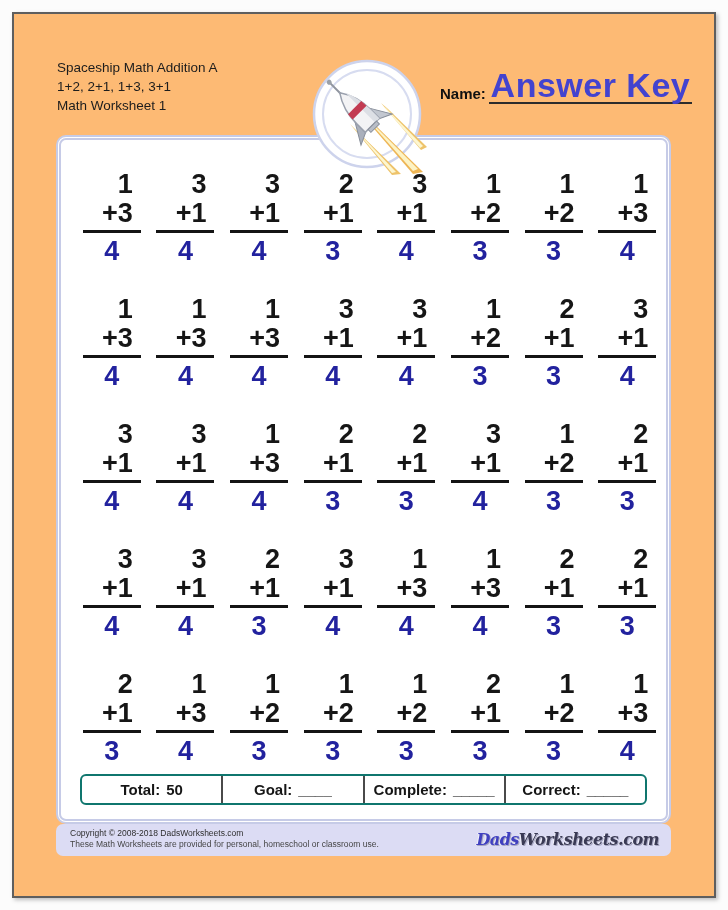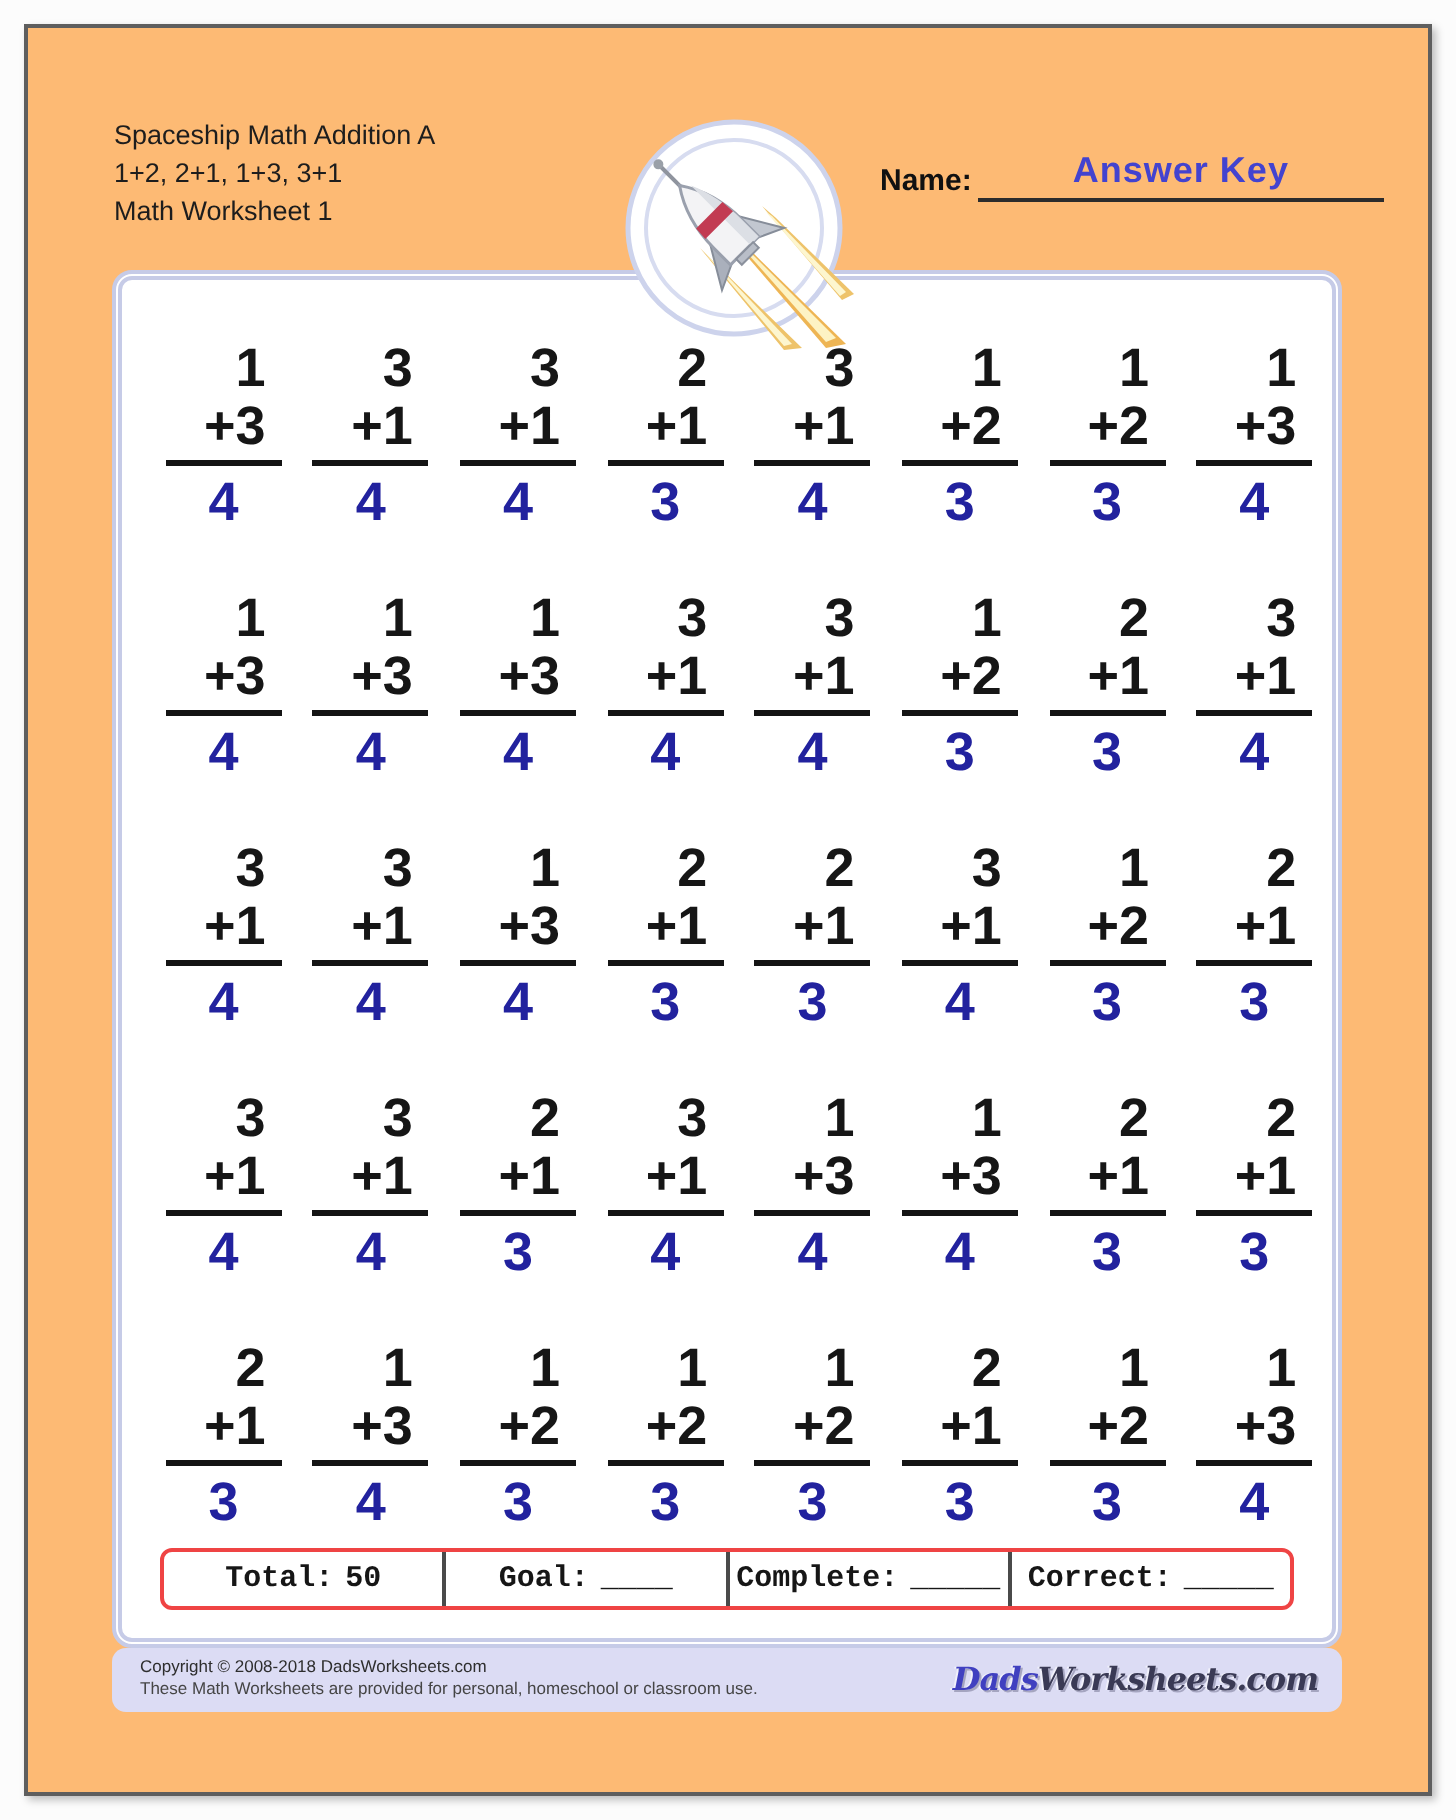--- a/index.html
+++ b/index.html
@@ -9,38 +9,38 @@
     position:absolute; left:12px; top:12px; width:704px; height:886px;
     background:#fdba74; border:2px solid #5e5e5e;
     box-shadow:2px 2px 4px rgba(0,0,0,.25);
   }
 
   .header-text { position:absolute; left:43px; top:44px; font-size:13.5px; line-height:19px; color:#1d1d1d; }
 
   .name-row { position:absolute; left:426px; top:58px; width:252px; display:flex; align-items:flex-end; }
   .name-label { font-weight:bold; font-size:15px; color:#111; padding-bottom:2px; }
   .name-line { flex:1; border-bottom:2px solid #2c2c2c; text-align:center; margin-left:3px; padding-bottom:1px; }
-  .answer-key { color:#4343cf; font-weight:bold; font-size:18px; line-height:26px; letter-spacing:.5px; white-space:nowrap; }
+  .answer-key { color:#4343cf; font-weight:bold; font-size:34px; line-height:26px; letter-spacing:.5px; white-space:nowrap; }
 
   .problems-box {
     position:absolute; left:42px; top:121px; width:615px; height:689px;
     border:5px double #c6cbe7; border-radius:10px; background:#fff;
   }
   .problems-grid {
     position:absolute; left:14px; right:2px; top:30px;
     display:grid; grid-template-columns:repeat(8,1fr); row-gap:29px; justify-items:center;
   }
   .prob { width:58px; font-size:27px; line-height:29px; color:#161616; font-weight:bold; }
   .p-top { text-align:right; padding-right:8px; }
   .p-add { text-align:right; padding-right:8px; border-bottom:3px solid #141414; padding-bottom:2px; }
   .p-ans { text-align:center; color:#22229e; margin-top:4px; }
 
   .stats-table {
     position:absolute; left:19px; right:19px; bottom:14px; height:31px;
-    border:2px solid #ef4444; border-radius:6px; display:flex; background:#fff;font-family:Liberation Mono, monospace;
+    border:2px solid #0f766e; border-radius:6px; display:flex; background:#fff;
   }
   .stats-cell {
     flex:1; display:flex; align-items:center; justify-content:center; gap:6px;
     font-weight:bold; font-size:15px; color:#161616; border-left:2px solid #4a4a4a; white-space:nowrap;
   }
   .stats-cell:first-child { border-left:none; }
 
   .rocket { position:absolute; left:289px; top:40px; }
 
   .footer-bar {

